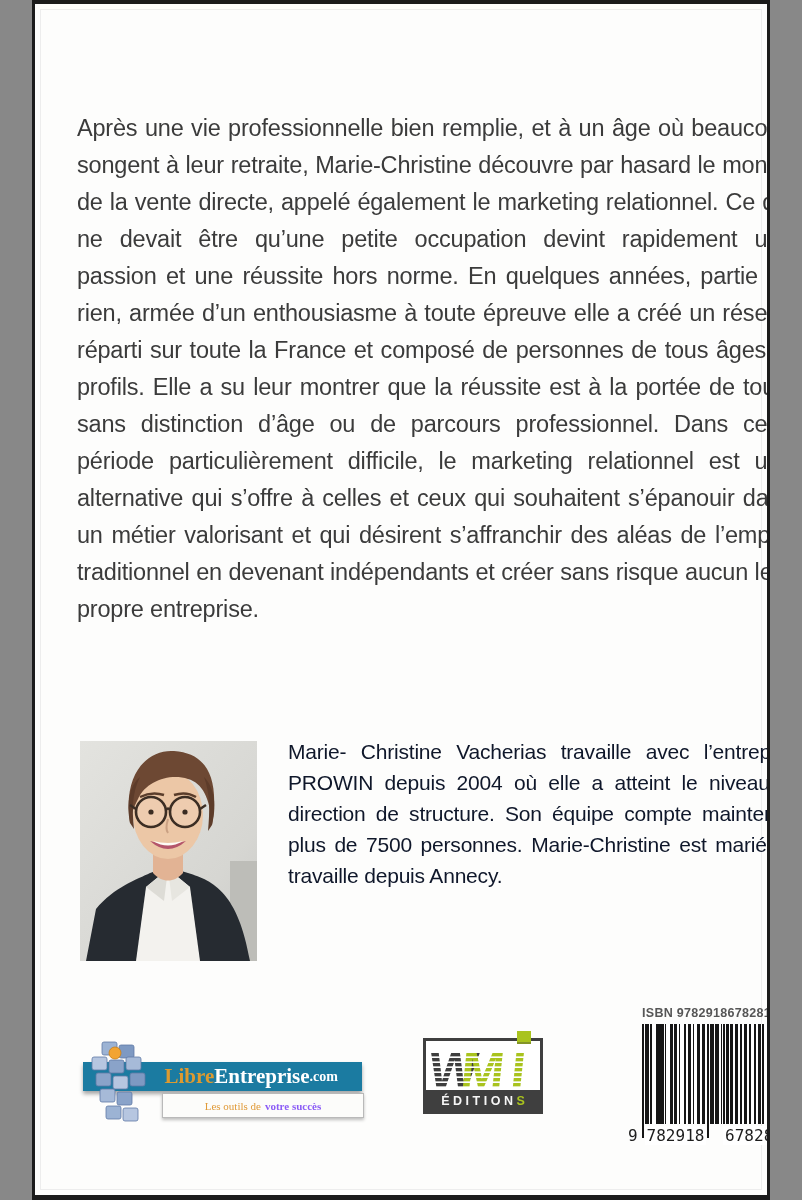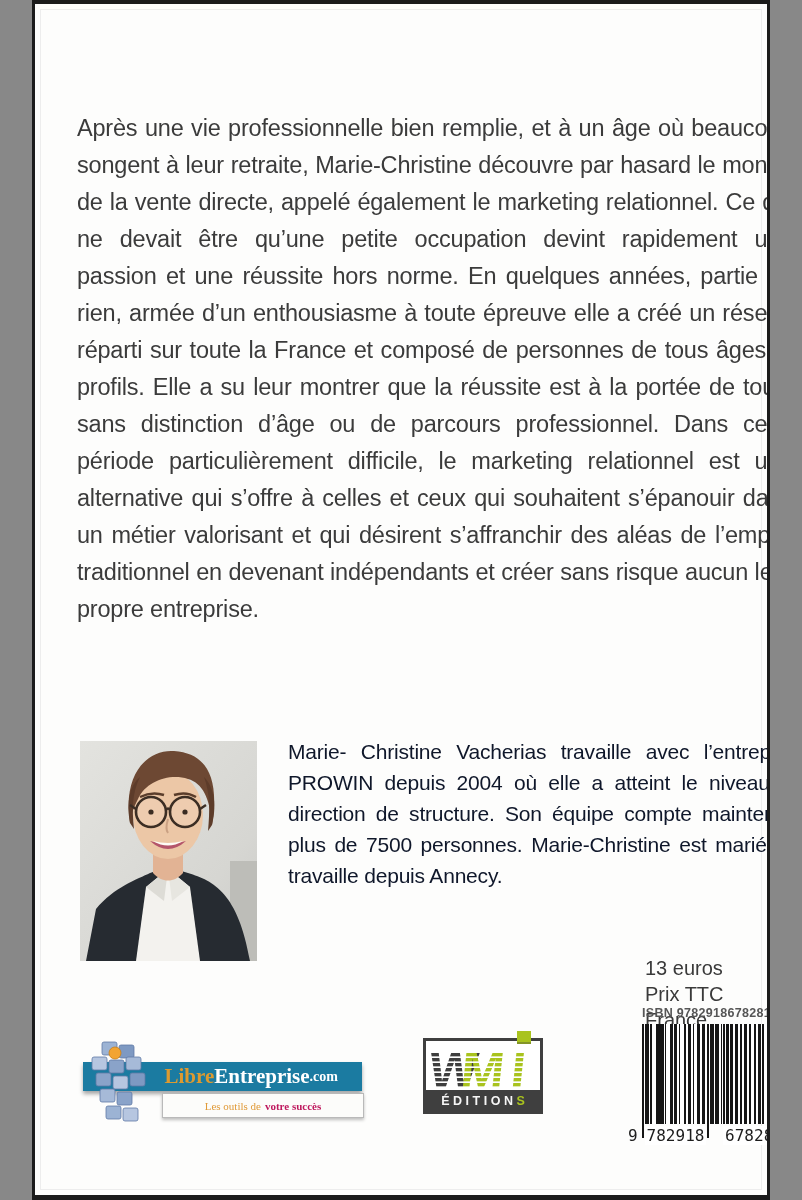--- a/index.html
+++ b/index.html
@@ -95,21 +95,21 @@
   .libre-band .t-ent{color:#ffffff;font-size:21px;}
   .libre-band .t-com{color:#ffffff;font-size:14px;}
   .libre-tagline{
     position:absolute;left:82px;top:53px;width:200px;height:23px;
     background:#fcfcfa;border:1px solid #b9b9b9;
     box-shadow:0 2px 3px rgba(0,0,0,0.25);
     display:flex;align-items:center;justify-content:center;
     font-family:"Liberation Serif", serif;font-size:11px;
     color:#e09a38;white-space:nowrap;
   }
-  .libre-tagline b{color:#be185d;margin-left:4px;}
+  .libre-tagline b{color:#8b5cf6;margin-left:4px;}
   .libre-cubes{position:absolute;left:8px;top:0;width:60px;height:84px;}
   
   .wmi-logo{
     position:absolute;left:388px;top:1034px;width:120px;height:76px;
     background:#ffffff;border:3px solid #3f3f3f;box-sizing:border-box;
   }
   .wmi-letters{position:absolute;left:4px;top:2px;width:106px;height:48px;}
   .wmi-band{
     position:absolute;left:0;right:0;bottom:0;height:21px;
     background:#3f3f3f;color:#f5f5f5;
@@ -170,24 +170,20 @@
     <circle cx="105" cy="71" r="2.6" fill="#3a2c22"></circle>
 
     <path d="M88,78 q-3,10 0,14" stroke="#caa183" stroke-width="2" fill="none"></path>
 
     <path d="M70,100 Q88,116 106,100 Q88,106 70,100 Z" fill="#b4556b"></path>
     <path d="M73,100 Q88,109 103,100 Q88,104 73,100 Z" fill="#fdfbf6"></path>
   </svg>
 
   <div class="author-bio txt">Marie- Christine Vacherias travaille avec l’entreprise PROWIN depuis 2004 où elle a atteint le niveau de direction de structure. Son équipe compte maintenant plus de 7500 personnes. Marie-Christine est mariée et travaille depuis Annecy.</div>
 
-  <div class="price-block">
-    <div>13 euros</div>
-    <div>Prix TTC France</div>
-  </div>
 
   <div class="isbn-label">ISBN 9782918678281</div>
   <div class="barcode">
     <div class="bars"></div>
     <div class="guard g-left"></div>
     <div class="guard g-mid"></div>
     <div class="guard g-right"></div>
     <div class="digits">
       <span class="d-first">9</span>
       <span class="d-g1">782918</span>

